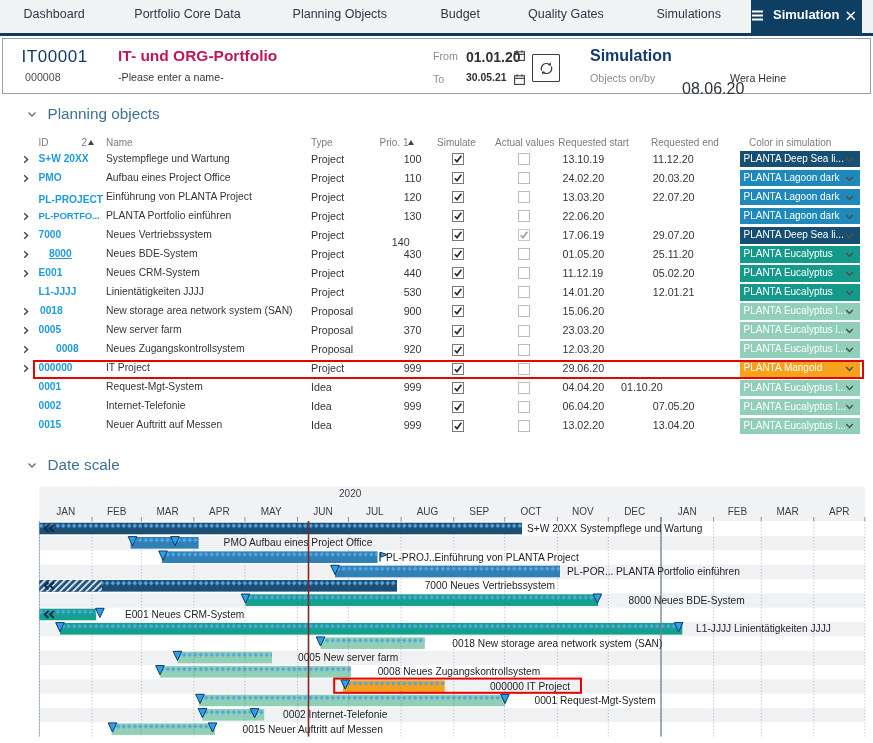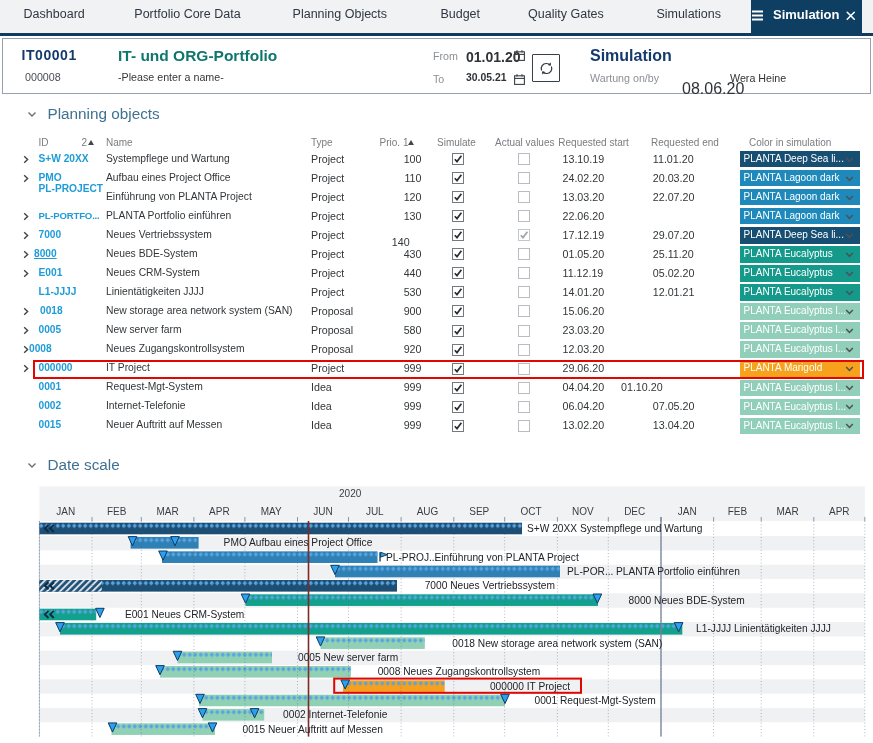--- a/index.html
+++ b/index.html
@@ -26,22 +26,22 @@
 <svg class="abs" style="left:751px;top:8.5px" width="13" height="13" viewBox="0 0 13 13">
     <rect x="1" y="1.5" width="11" height="2" fill="#fff"></rect>
     <rect x="1" y="5.5" width="11" height="2" fill="#fff"></rect>
     <rect x="1" y="9.5" width="11" height="2" fill="#fff"></rect>
   </svg>
 <div class="abs" style="position:absolute;left:773px;top:0;height:30px;line-height:30px;font-size:13px;font-weight:bold;color:#fff;position:absolute">Simulation</div>
 <svg class="abs" style="left:846px;top:10.5px" width="9.5" height="9.5" viewBox="0 0 10 10">
     <path d="M1.3 1.3 L8.7 8.7 M8.7 1.3 L1.3 8.7" stroke="#fff" stroke-width="1.6" stroke-linecap="round"></path>
   </svg>
 <div style="position:absolute;left:2px;top:38px;width:869px;height:56px;background:#fff;border:1px solid #95a0b0"></div>
-<div class="abs" style="position:absolute;left:21.5px;top:46.5px;font-size:14px;letter-spacing:0.55px;font-weight:bold;color:#143a6d;position:absolute">IT00001</div>
-<div class="abs" style="position:absolute;left:118px;top:46.5px;font-size:15.5px;font-weight:bold;color:#0f766e;position:absolute">IT- und ORG-Portfolio</div>
+<div class="abs" style="position:absolute;left:21.5px;top:46.5px;font-size:17px;letter-spacing:0.55px;font-weight:normal;color:#143a6d;position:absolute">IT00001</div>
+<div class="abs" style="position:absolute;left:118px;top:46.5px;font-size:15.5px;font-weight:bold;color:#be185d;position:absolute">IT- und ORG-Portfolio</div>
 <div class="abs" style="position:absolute;left:25px;top:71px;font-size:10.7px;color:#4a4e53;position:absolute">000008</div>
 <div class="abs" style="position:absolute;left:118px;top:71px;font-size:10.7px;color:#35393d;position:absolute">-Please enter a name-</div>
 <div class="abs" style="position:absolute;left:433px;top:49.5px;font-size:10.7px;color:#8c9095;position:absolute">From</div>
 <div class="abs" style="position:absolute;left:433px;top:73px;font-size:10.7px;color:#8c9095;position:absolute">To</div>
 <div class="abs" style="position:absolute;left:466px;top:48.5px;font-size:14px;font-weight:bold;color:#2f3337;position:absolute">01.01.20</div>
 <div class="abs" style="position:absolute;left:466px;top:72px;font-size:10.4px;font-weight:bold;color:#2f3337;position:absolute">30.05.21</div>
 <svg class="abs" style="left:514px;top:50px" width="11" height="11" viewBox="0 0 11 11">
     <rect x="0.6" y="1.8" width="9.8" height="8.6" fill="none" stroke="#3a3f45" stroke-width="1.1"></rect>
     <line x1="0.6" y1="4.4" x2="10.4" y2="4.4" stroke="#3a3f45" stroke-width="1.1"></line>
     <line x1="3" y1="0.2" x2="3" y2="2.4" stroke="#3a3f45" stroke-width="1.2"></line>
@@ -54,21 +54,21 @@
     <line x1="8" y1="0.2" x2="8" y2="2.4" stroke="#3a3f45" stroke-width="1.2"></line>
   </svg>
 <div class="abs" style="position:absolute;left:532px;top:54px;width:28px;height:28px;border:1px solid #3a3f45;border-radius:1px;position:absolute"></div>
 <svg class="abs" style="left:539px;top:61px" width="15" height="15" viewBox="0 0 15 15">
     <path d="M2.6 9.4 A 5 5 0 0 1 7.5 2.5 A 5 5 0 0 1 11.3 4.2" fill="none" stroke="#30353a" stroke-width="1.2"></path>
     <path d="M12.4 5.6 A 5 5 0 0 1 7.5 12.5 A 5 5 0 0 1 3.7 10.8" fill="none" stroke="#30353a" stroke-width="1.2"></path>
     <path d="M11.9 1.6 L11.7 4.8 L8.6 4.0 Z" fill="#30353a"></path>
     <path d="M3.1 13.4 L3.3 10.2 L6.4 11.0 Z" fill="#30353a"></path>
   </svg>
 <div class="abs" style="position:absolute;left:590px;top:46.5px;font-size:16px;font-weight:bold;color:#143a6d;position:absolute">Simulation</div>
-<div class="abs" style="position:absolute;left:590px;top:72px;font-size:10.7px;color:#8c9095;position:absolute">Wartung on/by</div>
+<div class="abs" style="position:absolute;left:590px;top:72px;font-size:10.7px;color:#8c9095;position:absolute">Objects on/by</div>
 <div class="abs" style="position:absolute;left:682px;top:80px;font-size:16px;color:#2f3337;position:absolute">08.06.20</div>
 <div class="abs" style="position:absolute;left:730px;top:72px;font-size:10.7px;color:#2f3337;position:absolute">Wera Heine</div>
 <svg class="abs" style="left:27px;top:111px" width="10" height="7" viewBox="0 0 10 7">
     <path d="M1.5 1.5 L5 5 L8.5 1.5" fill="none" stroke="#6b7075" stroke-width="1.4"></path>
   </svg>
 <div class="abs" style="position:absolute;left:47.5px;top:105px;font-size:15.3px;color:#3f7191;position:absolute">Planning objects</div>
 <div class="th" style="left:38.5px;top:137px">ID</div>
 <div class="th" style="left:106px;top:137px">Name</div>
 <div class="th" style="left:311px;top:137px">Type</div>
 <div class="th" style="left:379.5px;top:137px">Prio.</div>
@@ -88,21 +88,21 @@
 <div class="nm" style="left:106px;top:152.5px">Systempflege und Wartung</div>
 <div class="td" style="left:311px;top:152.5px">Project</div>
 <div class="td" style="left:380px;top:152.5px;width:41.5px;text-align:right">100</div>
 <div class="cb" style="left:451.5px;top:153.0px;border:1px solid #75797e">
     <svg width="10" height="10" viewBox="0 0 10 10" style="position:absolute;left:0px;top:0px">
       <path d="M1.8 5.2 L4.0 7.6 L8.4 1.8" fill="none" stroke="#2b2e33" stroke-width="1.7"></path>
     </svg>
   </div>
 <div class="cb" style="left:517.5px;top:153.0px;border:1px solid #b9bdc2"></div>
 <div class="td" style="left:562.5px;top:152.5px">13.10.19</div>
-<div class="td" style="left:652.8px;top:152.5px">11.01.20</div>
+<div class="td" style="left:652.8px;top:152.5px">11.12.20</div>
 <div class="colorcell" style="top:150.8px;background:#174f72;color:#fff">PLANTA Deep Sea li...</div>
 <svg class="abs" style="left:845px;top:156.5px" width="9" height="6" viewBox="0 0 9 6">
     <path d="M1.2 1 L4.5 4.4 L7.8 1" fill="none" stroke="#4d5154" stroke-width="1.5"></path>
   </svg>
 <svg class="abs" style="left:23px;top:173.6px" width="6" height="9" viewBox="0 0 6 9">
     <path d="M1.2 1.2 L4.6 4.5 L1.2 7.8" fill="none" stroke="#3f444a" stroke-width="1.4"></path>
   </svg>
 <div class="id" style="left:38.5px;top:171.6px;">PMO</div>
 <div class="nm" style="left:106px;top:171.6px">Aufbau eines Project Office</div>
 <div class="td" style="left:311px;top:171.6px">Project</div>
@@ -112,21 +112,21 @@
       <path d="M1.8 5.2 L4.0 7.6 L8.4 1.8" fill="none" stroke="#2b2e33" stroke-width="1.7"></path>
     </svg>
   </div>
 <div class="cb" style="left:517.5px;top:172.06px;border:1px solid #b9bdc2"></div>
 <div class="td" style="left:562.5px;top:171.6px">24.02.20</div>
 <div class="td" style="left:652.8px;top:171.6px">20.03.20</div>
 <div class="colorcell" style="top:169.8px;background:#1e89ba;color:#fff">PLANTA Lagoon dark</div>
 <svg class="abs" style="left:845px;top:175.6px" width="9" height="6" viewBox="0 0 9 6">
     <path d="M1.2 1 L4.5 4.4 L7.8 1" fill="none" stroke="#4d5154" stroke-width="1.5"></path>
   </svg>
-<div class="id" style="left:38.5px;top:183px;">PL-PROJECT</div>
+<div class="id" style="left:38.5px;top:194px;">PL-PROJECT</div>
 <div class="nm" style="left:106px;top:190.6px">Einführung von PLANTA Project</div>
 <div class="td" style="left:311px;top:190.6px">Project</div>
 <div class="td" style="left:380px;top:190.6px;width:41.5px;text-align:right">120</div>
 <div class="cb" style="left:451.5px;top:191.12px;border:1px solid #75797e">
     <svg width="10" height="10" viewBox="0 0 10 10" style="position:absolute;left:0px;top:0px">
       <path d="M1.8 5.2 L4.0 7.6 L8.4 1.8" fill="none" stroke="#2b2e33" stroke-width="1.7"></path>
     </svg>
   </div>
 <div class="cb" style="left:517.5px;top:191.12px;border:1px solid #b9bdc2"></div>
 <div class="td" style="left:562.5px;top:190.6px">13.03.20</div>
@@ -163,30 +163,30 @@
 <div class="cb" style="left:451.5px;top:229.24px;border:1px solid #75797e">
     <svg width="10" height="10" viewBox="0 0 10 10" style="position:absolute;left:0px;top:0px">
       <path d="M1.8 5.2 L4.0 7.6 L8.4 1.8" fill="none" stroke="#2b2e33" stroke-width="1.7"></path>
     </svg>
   </div>
 <div class="cb" style="left:517.5px;top:229.24px;border:1px solid #c3c7cc">
     <svg width="10" height="10" viewBox="0 0 10 10" style="position:absolute;left:0px;top:0px">
       <path d="M1.8 5.2 L4.0 7.6 L8.4 1.8" fill="none" stroke="#9fa4aa" stroke-width="1.7"></path>
     </svg>
   </div>
-<div class="td" style="left:562.5px;top:228.7px">17.12.19</div>
+<div class="td" style="left:562.5px;top:228.7px">17.06.19</div>
 <div class="td" style="left:652.8px;top:228.7px">29.07.20</div>
 <div class="colorcell" style="top:227.0px;background:#174f72;color:#fff">PLANTA Deep Sea li...</div>
 <svg class="abs" style="left:845px;top:232.7px" width="9" height="6" viewBox="0 0 9 6">
     <path d="M1.2 1 L4.5 4.4 L7.8 1" fill="none" stroke="#4d5154" stroke-width="1.5"></path>
   </svg>
 <svg class="abs" style="left:23px;top:249.8px" width="6" height="9" viewBox="0 0 6 9">
     <path d="M1.2 1.2 L4.6 4.5 L1.2 7.8" fill="none" stroke="#3f444a" stroke-width="1.4"></path>
   </svg>
-<div class="id" style="left:34px;top:247.8px;text-decoration:underline;">8000</div>
+<div class="id" style="left:49px;top:247.8px;text-decoration:underline;">8000</div>
 <div class="nm" style="left:106px;top:247.8px">Neues BDE-System</div>
 <div class="td" style="left:311px;top:247.8px">Project</div>
 <div class="td" style="left:380px;top:247.8px;width:41.5px;text-align:right">430</div>
 <div class="cb" style="left:451.5px;top:248.3px;border:1px solid #75797e">
     <svg width="10" height="10" viewBox="0 0 10 10" style="position:absolute;left:0px;top:0px">
       <path d="M1.8 5.2 L4.0 7.6 L8.4 1.8" fill="none" stroke="#2b2e33" stroke-width="1.7"></path>
     </svg>
   </div>
 <div class="cb" style="left:517.5px;top:248.3px;border:1px solid #b9bdc2"></div>
 <div class="td" style="left:562.5px;top:247.8px">01.05.20</div>
@@ -247,36 +247,36 @@
 <div class="colorcell" style="top:303.2px;background:#92cfba;color:#fff">PLANTA Eucalyptus l...</div>
 <svg class="abs" style="left:845px;top:309.0px" width="9" height="6" viewBox="0 0 9 6">
     <path d="M1.2 1 L4.5 4.4 L7.8 1" fill="none" stroke="#4d5154" stroke-width="1.5"></path>
   </svg>
 <svg class="abs" style="left:23px;top:326.0px" width="6" height="9" viewBox="0 0 6 9">
     <path d="M1.2 1.2 L4.6 4.5 L1.2 7.8" fill="none" stroke="#3f444a" stroke-width="1.4"></path>
   </svg>
 <div class="id" style="left:38.5px;top:324.0px;">0005</div>
 <div class="nm" style="left:106px;top:324.0px">New server farm</div>
 <div class="td" style="left:311px;top:324.0px">Proposal</div>
-<div class="td" style="left:380px;top:324.0px;width:41.5px;text-align:right">580</div>
+<div class="td" style="left:380px;top:324.0px;width:41.5px;text-align:right">370</div>
 <div class="cb" style="left:451.5px;top:324.53999999999996px;border:1px solid #75797e">
     <svg width="10" height="10" viewBox="0 0 10 10" style="position:absolute;left:0px;top:0px">
       <path d="M1.8 5.2 L4.0 7.6 L8.4 1.8" fill="none" stroke="#2b2e33" stroke-width="1.7"></path>
     </svg>
   </div>
 <div class="cb" style="left:517.5px;top:324.53999999999996px;border:1px solid #b9bdc2"></div>
 <div class="td" style="left:562.5px;top:324.0px">23.03.20</div>
 <div class="colorcell" style="top:322.3px;background:#92cfba;color:#fff">PLANTA Eucalyptus l...</div>
 <svg class="abs" style="left:845px;top:328.0px" width="9" height="6" viewBox="0 0 9 6">
     <path d="M1.2 1 L4.5 4.4 L7.8 1" fill="none" stroke="#4d5154" stroke-width="1.5"></path>
   </svg>
 <svg class="abs" style="left:23px;top:345.1px" width="6" height="9" viewBox="0 0 6 9">
     <path d="M1.2 1.2 L4.6 4.5 L1.2 7.8" fill="none" stroke="#3f444a" stroke-width="1.4"></path>
   </svg>
-<div class="id" style="left:29px;top:343.1px;">0008</div>
+<div class="id" style="left:56px;top:343.1px;">0008</div>
 <div class="nm" style="left:106px;top:343.1px">Neues Zugangskontrollsystem</div>
 <div class="td" style="left:311px;top:343.1px">Proposal</div>
 <div class="td" style="left:380px;top:343.1px;width:41.5px;text-align:right">920</div>
 <div class="cb" style="left:451.5px;top:343.6px;border:1px solid #75797e">
     <svg width="10" height="10" viewBox="0 0 10 10" style="position:absolute;left:0px;top:0px">
       <path d="M1.8 5.2 L4.0 7.6 L8.4 1.8" fill="none" stroke="#2b2e33" stroke-width="1.7"></path>
     </svg>
   </div>
 <div class="cb" style="left:517.5px;top:343.6px;border:1px solid #b9bdc2"></div>
 <div class="td" style="left:562.5px;top:343.1px">12.03.20</div>

